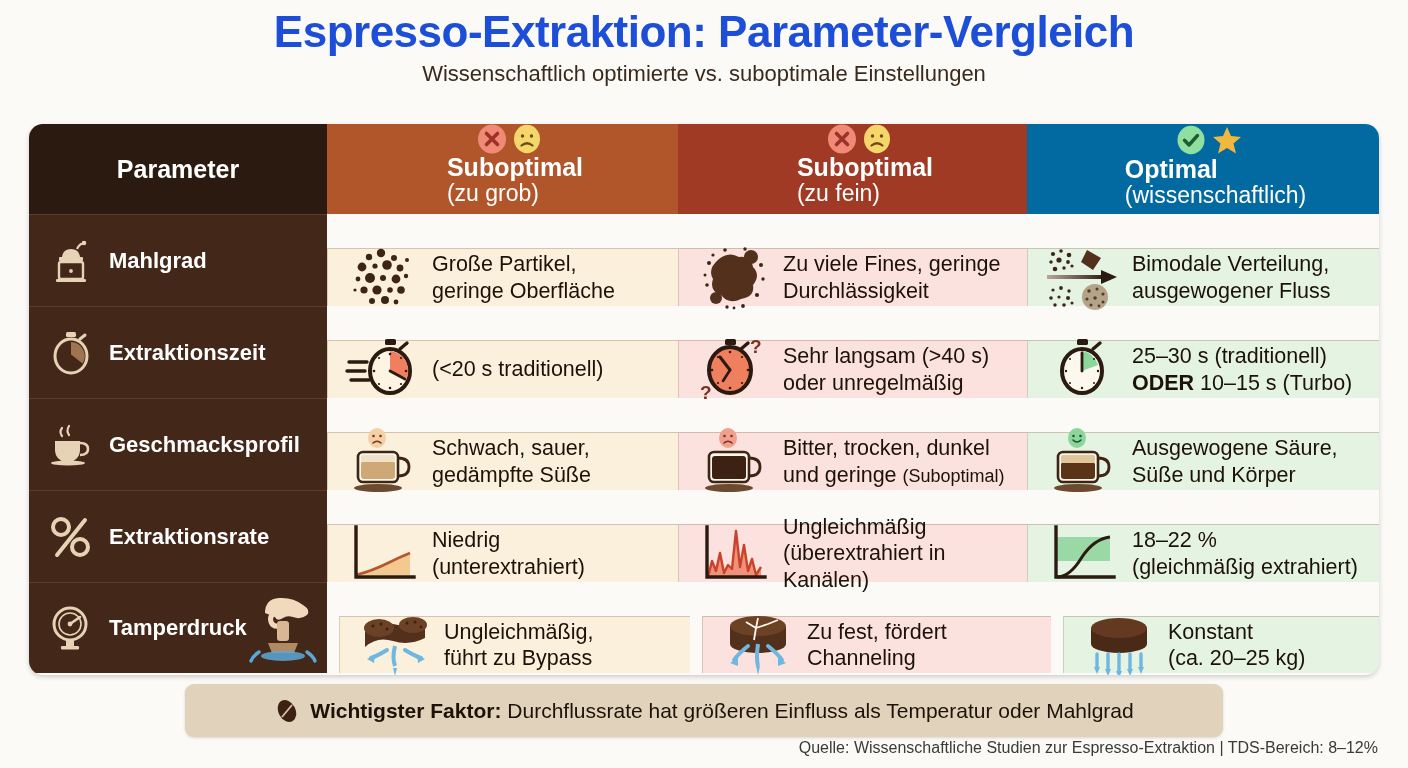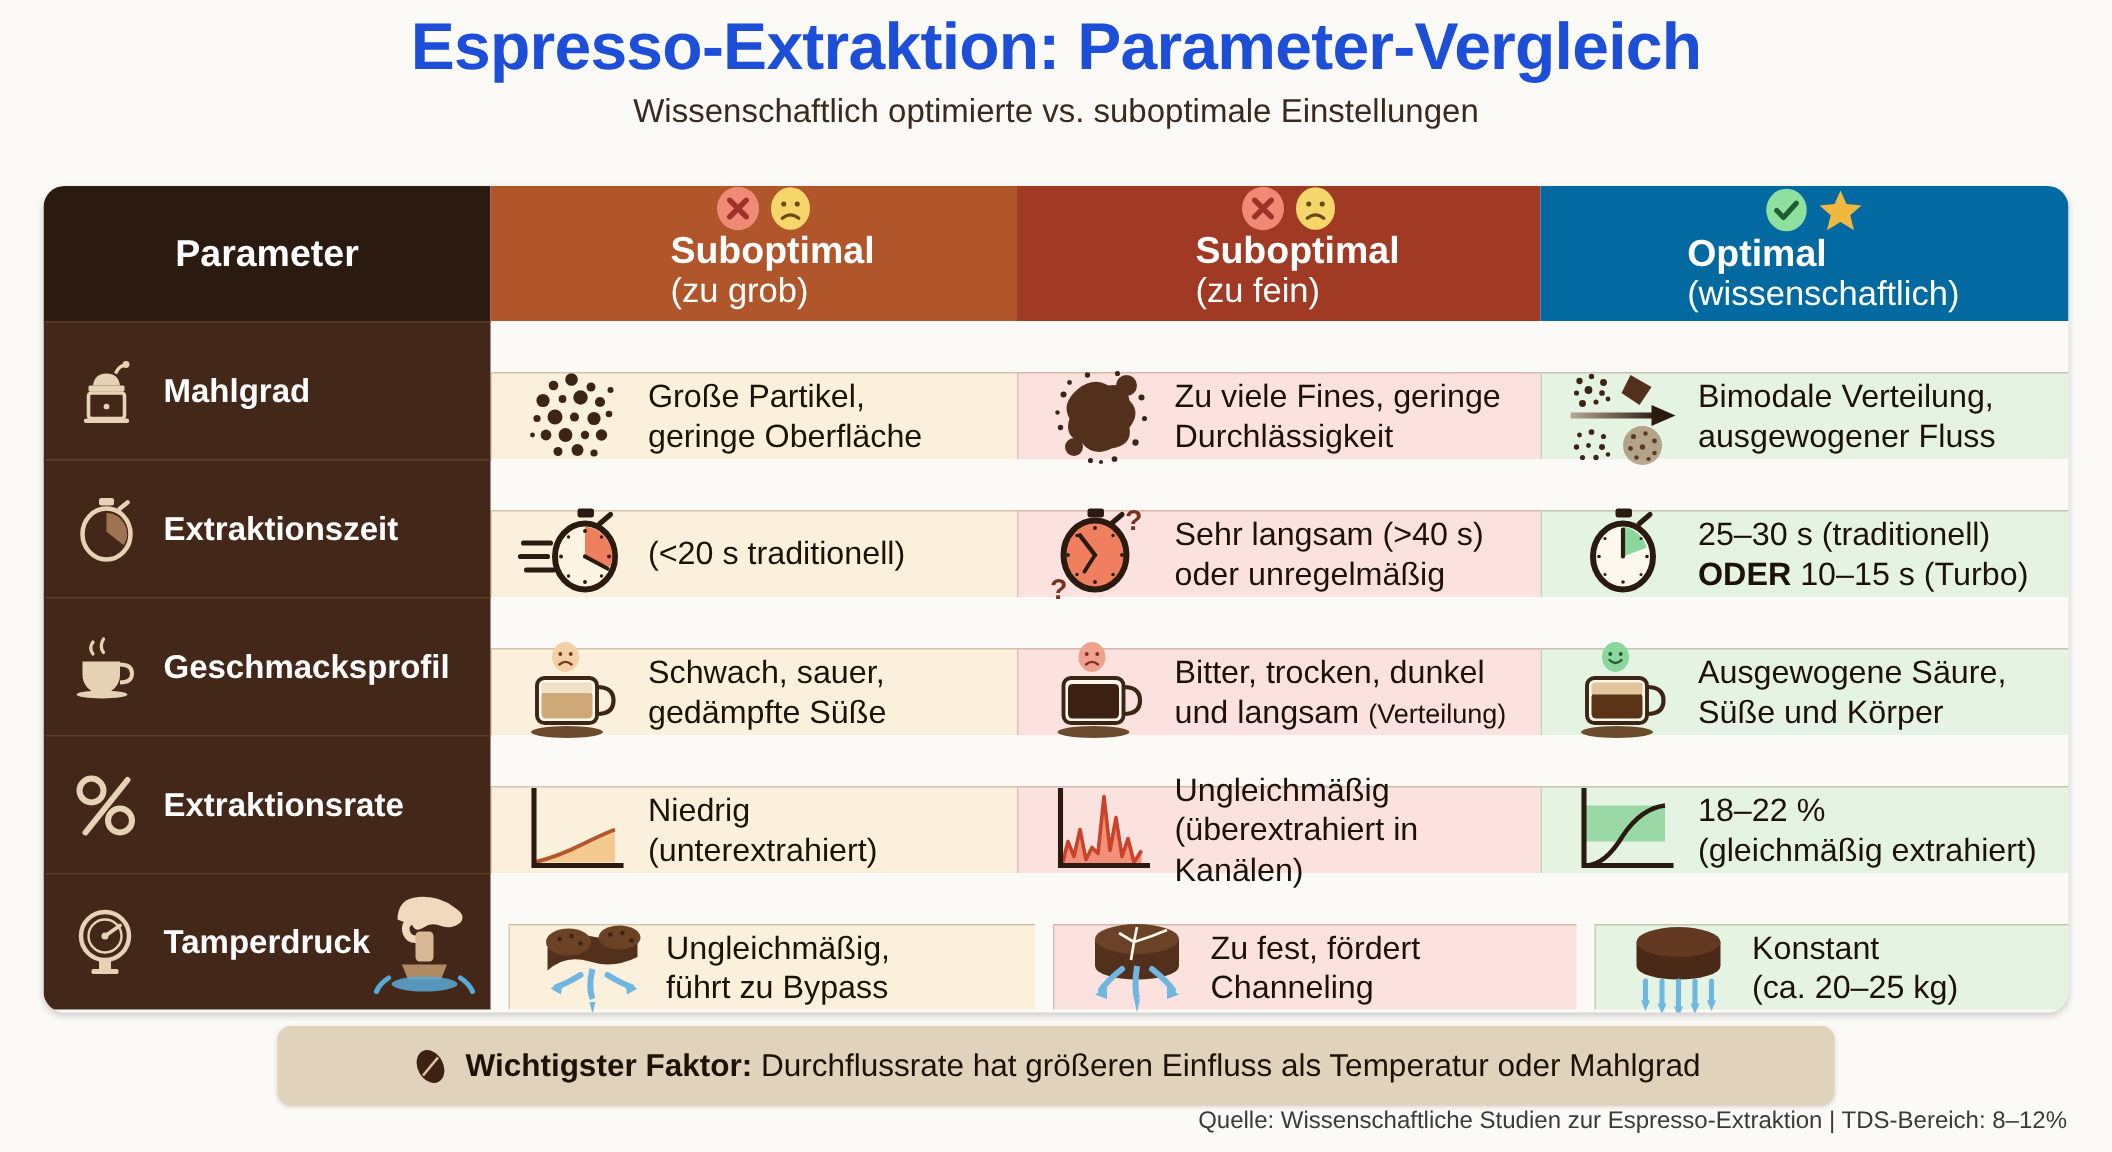--- a/index.html
+++ b/index.html
@@ -498,21 +498,21 @@
           <circle cx="31.5" cy="8" r="1.3" fill="#7a3020"></circle>
           <path d="M24 15 Q28 11.5 32 15" stroke="#7a3020" stroke-width="1.6" fill="none" stroke-linecap="round"></path>
           <rect x="9" y="24" width="40" height="30" rx="5" fill="#fdf7ec" stroke="#3d2516" stroke-width="2.6"></rect>
           <rect x="12" y="28" width="34" height="23" rx="3" fill="#3d2113"></rect>
           <path d="M49 30 q11 0 11 9 q0 9 -11 9" fill="none" stroke="#3d2516" stroke-width="2.8"></path>
           <ellipse cx="29" cy="60" rx="24" ry="4" fill="#6b4a2e"></ellipse>
         </svg>
       </span>
       <span class="d-txt">
         <div>Bitter, trocken, dunkel</div>
-        <div><span>und langsam </span><span class="small">(Verteilung)</span></div>
+        <div><span>und geringe </span><span class="small">(Suboptimal)</span></div>
       </span>
     </div>
 
     <div class="c-opt d-cell d-opt">
       <span class="d-ico">
         <svg width="70" height="68" viewBox="0 0 70 68">
           <ellipse cx="28" cy="10" rx="9" ry="10" fill="#8bd79b"></ellipse>
           <circle cx="24.5" cy="8" r="1.3" fill="#23562f"></circle>
           <circle cx="31.5" cy="8" r="1.3" fill="#23562f"></circle>
           <path d="M24 12 Q28 16 32 12" stroke="#23562f" stroke-width="1.6" fill="none" stroke-linecap="round"></path>

